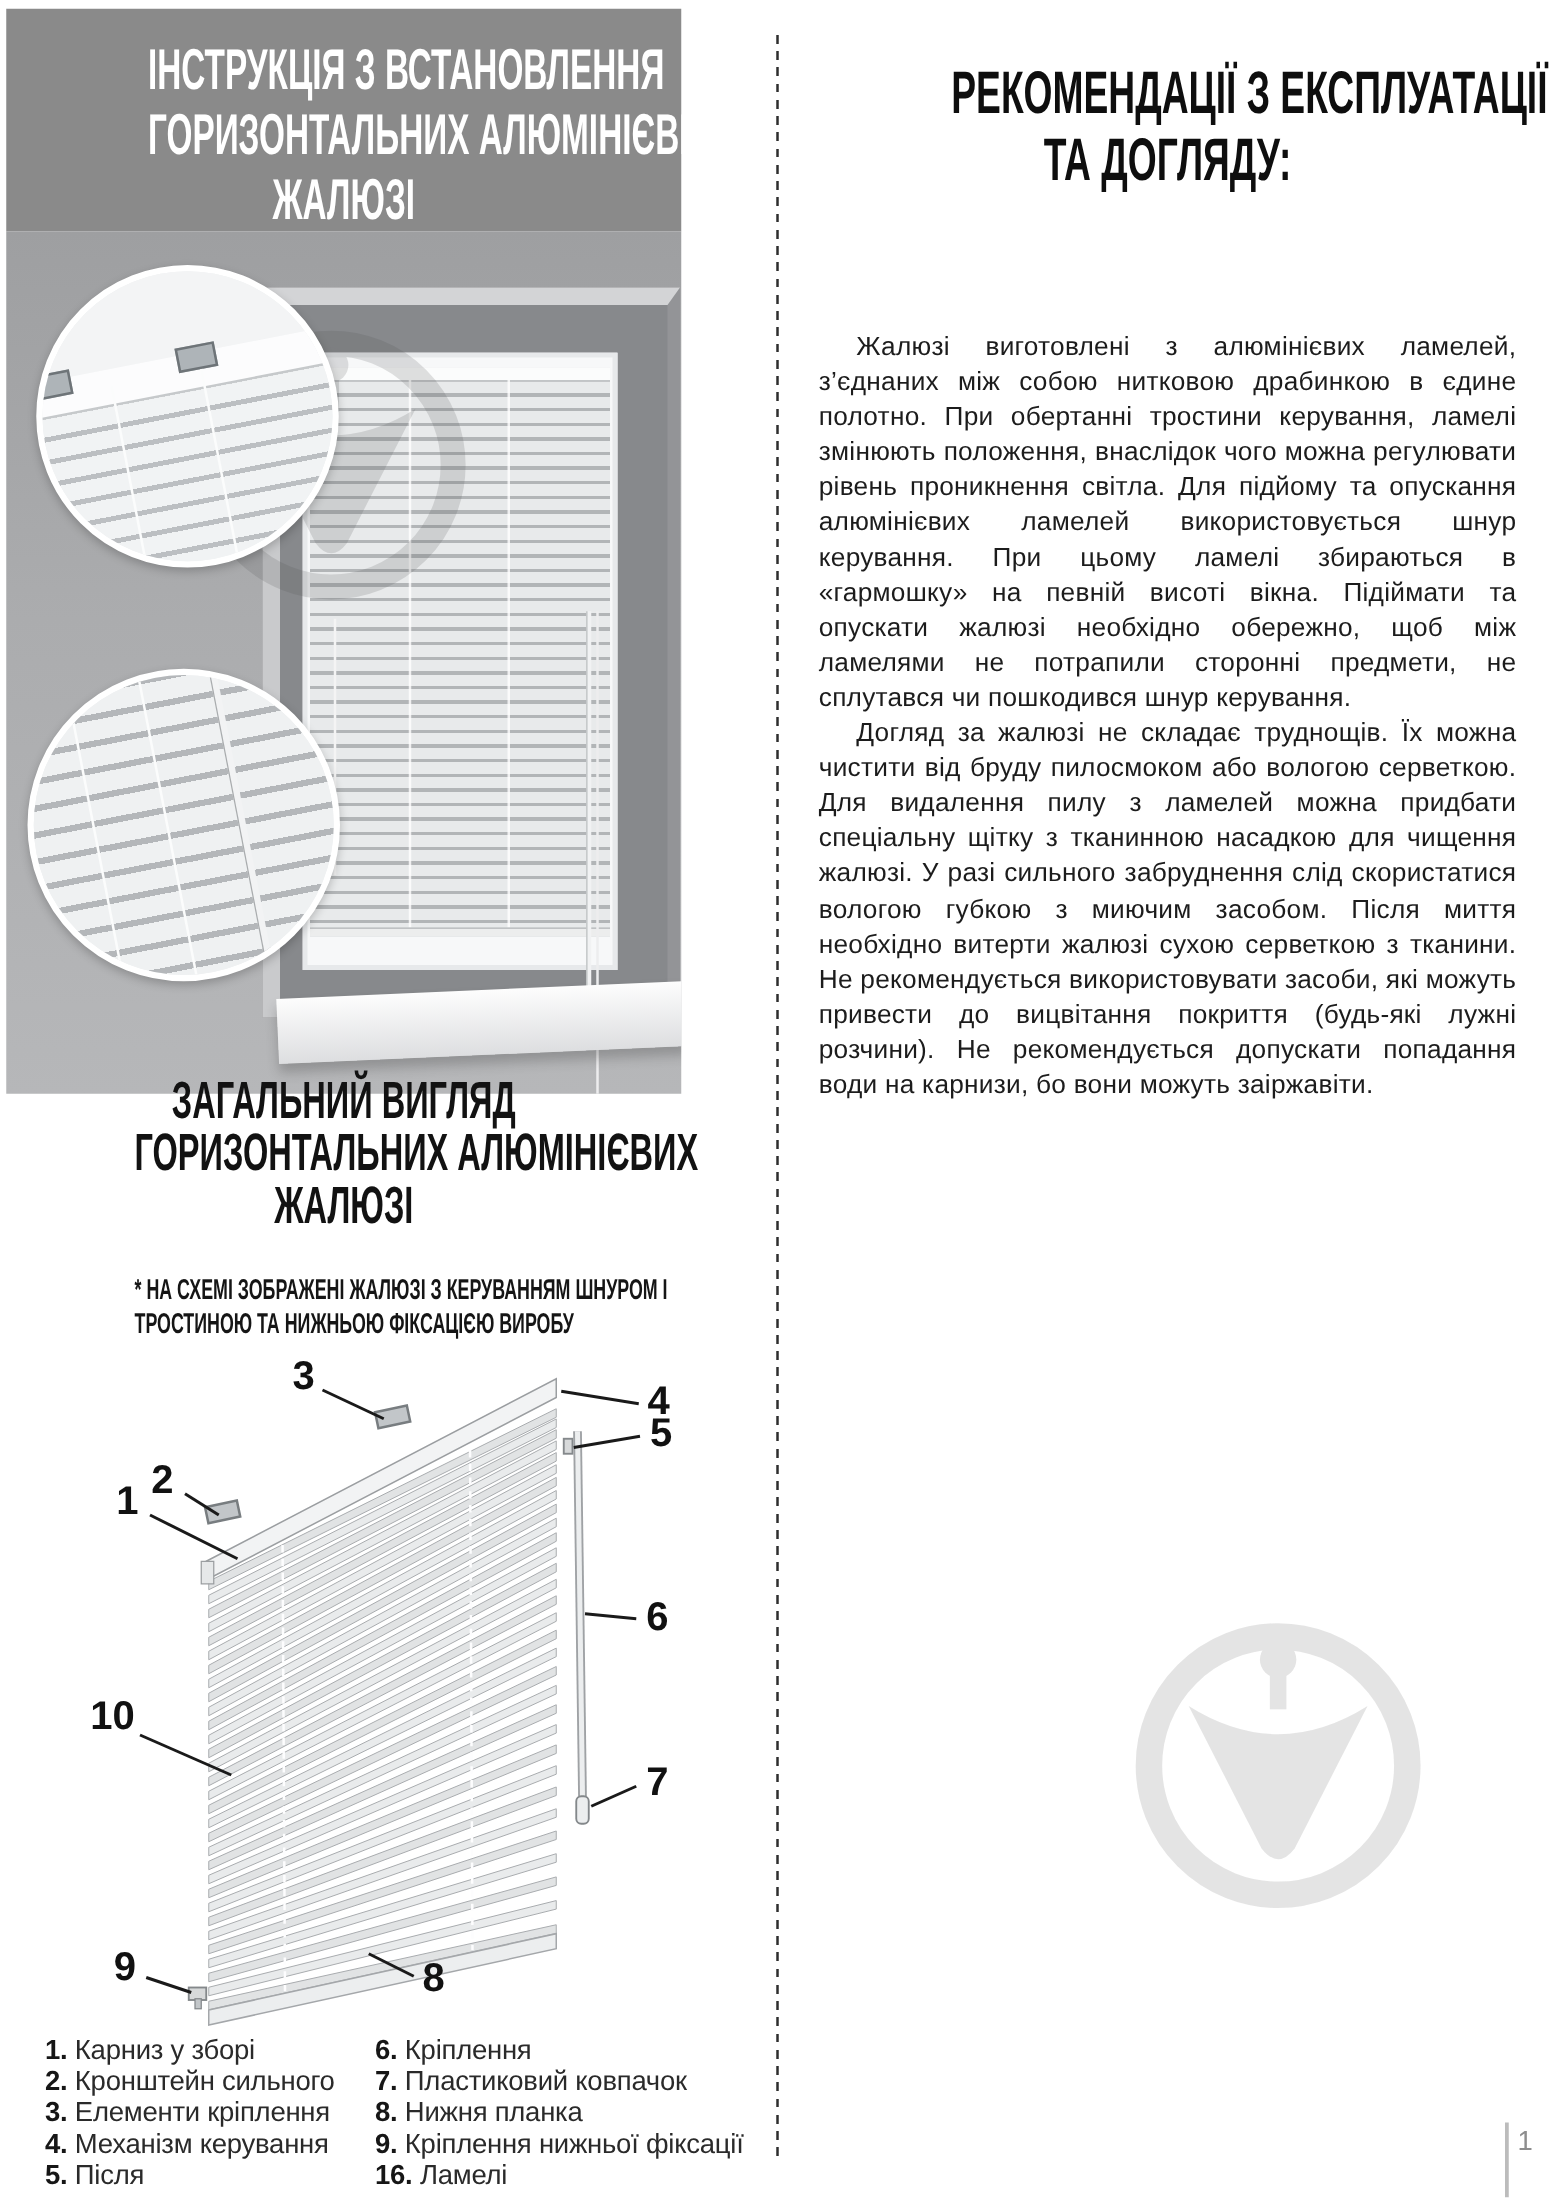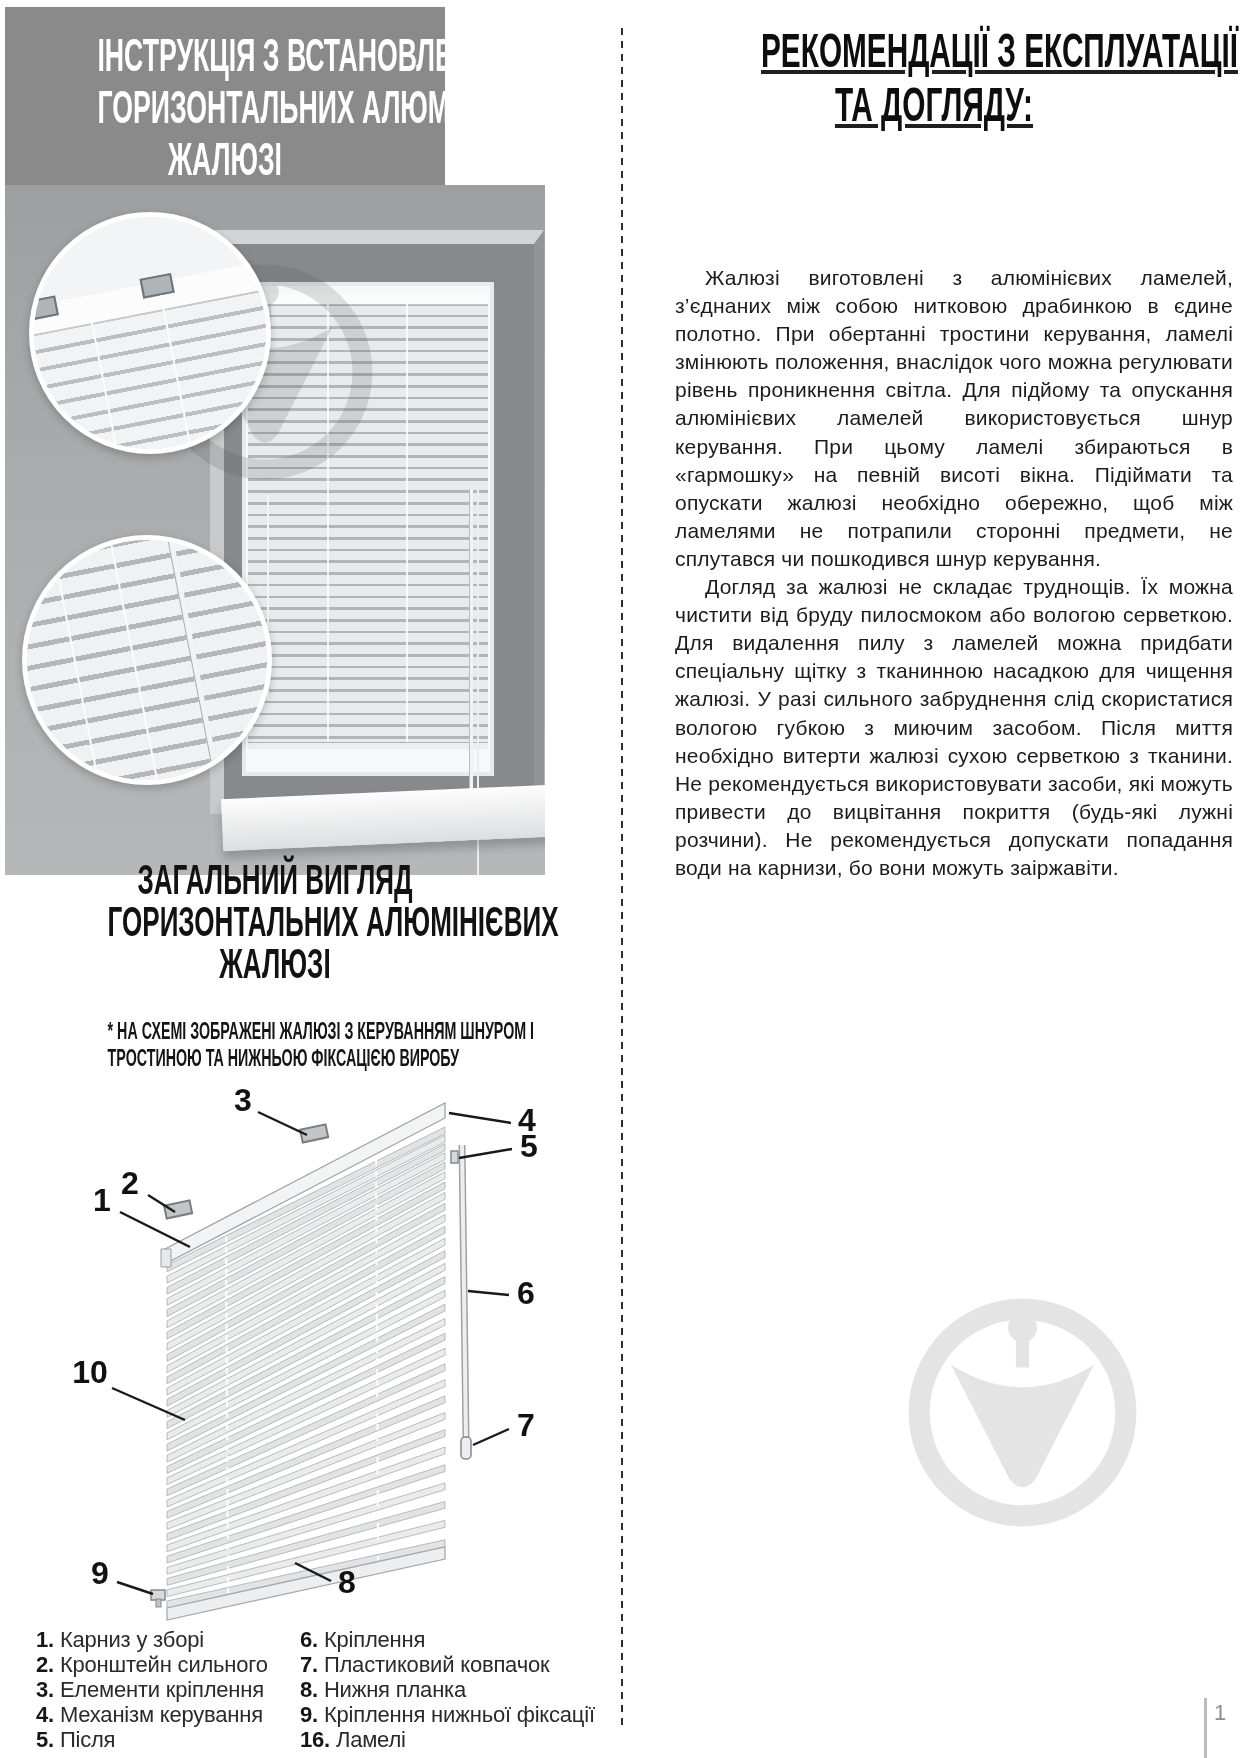--- a/index.html
+++ b/index.html
@@ -1,20 +1,20 @@
 <!DOCTYPE html>
 <html><head>
 <meta charset="utf-8">
 <style>
   html,body{margin:0;padding:0;background:#ffffff;}
   body{width:1245px;height:1758px;position:relative;overflow:hidden;
        font-family:"Liberation Sans","DejaVu Sans",sans-serif;color:#1f1f1f;}
   .abs{position:absolute;}
   
-  .title-block{left:5px;top:7px;width:440px;height:178px;background:#8a8a8a;}
+  .title-block{left:5px;top:7px;width:540px;height:178px;background:#8a8a8a;}
   .title-block .tl{width:100%;text-align:center;color:#ffffff;font-weight:bold;
       font-size:46px;line-height:52px;white-space:nowrap;transform:scaleX(.58);transform-origin:50% 50%;}
   .title-block .pad{padding-top:22px;}
   .photo{left:5px;top:185px;width:540px;height:690px;background:linear-gradient(180deg,#9e9fa1 0%,#abacae 45%,#b6b7b9 100%);overflow:hidden;}
   .recess{left:205px;top:45px;width:310px;height:570px;background:#87898c;
       border-left:14px solid #c9cacc;border-top:14px solid #d3d4d6;border-right:10px solid #939497;}
   .frame{left:18px;top:38px;width:252px;height:494px;background:#f7f8f9;box-shadow:inset 0 0 0 4px #e7e9eb;}
   .blind{left:6px;top:12px;width:240px;height:455px;
       background:repeating-linear-gradient(180deg,#e8eaeb 0px,#e8eaeb 9px,#b2b5b7 9px,#b2b5b7 11.7px);}
   .blind .cornice-strip{left:0;top:0;width:100%;height:10px;background:#fbfcfc;border-bottom:1px solid #c2c5c7;}
@@ -53,21 +53,21 @@
   .legend b{font-weight:bold;color:#161616;}
   
   .divider{left:621px;top:28px;width:2px;height:1700px;
       background:repeating-linear-gradient(180deg,#2e2e2e 0px,#2e2e2e 7px,transparent 7px,transparent 13px);}
   
   .right-col{left:655px;top:0;width:558px;height:1758px;}
   .r-h .tl{width:558px;text-align:center;font-weight:bold;color:#0e0e0e;
       font-size:48px;line-height:54px;white-space:nowrap;transform:scaleX(.62);transform-origin:50% 50%;}
   .r-body{width:558px;font-size:21px;line-height:28.1px;text-align:justify;color:#1c1c1c;letter-spacing:.2px;}
   .r-body p{margin:0;text-indent:30px;}
-  .r-h1{top:24px;text-decoration:underline;} .r-body1{top:156px;margin-left:20px;}
+  .r-h1{top:48px;} .r-body1{top:156px;}
   .z1{z-index:2;position:relative;}
   .wm2{left:235px;top:1280px;opacity:.55;z-index:1;}
   .pageno-line{left:1204px;top:1698px;width:2.5px;height:60px;background:#bcbcbc;}
   .pageno{left:1214px;top:1700px;font-size:22px;color:#8d8d8d;}
   svg text{font-family:"Liberation Sans","DejaVu Sans",sans-serif;}
 </style>
 </head>
 <body>
 
 <div class="abs title-block">

